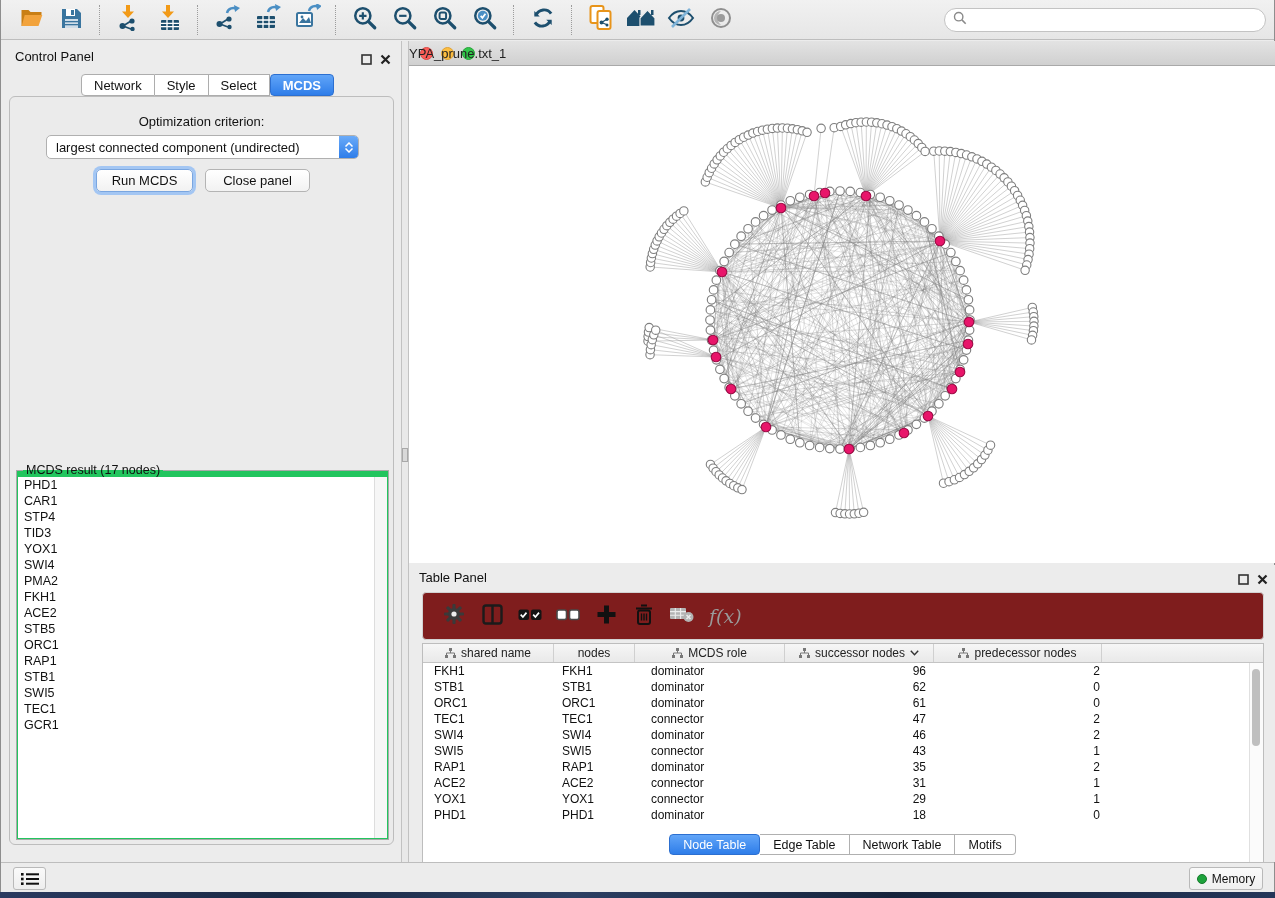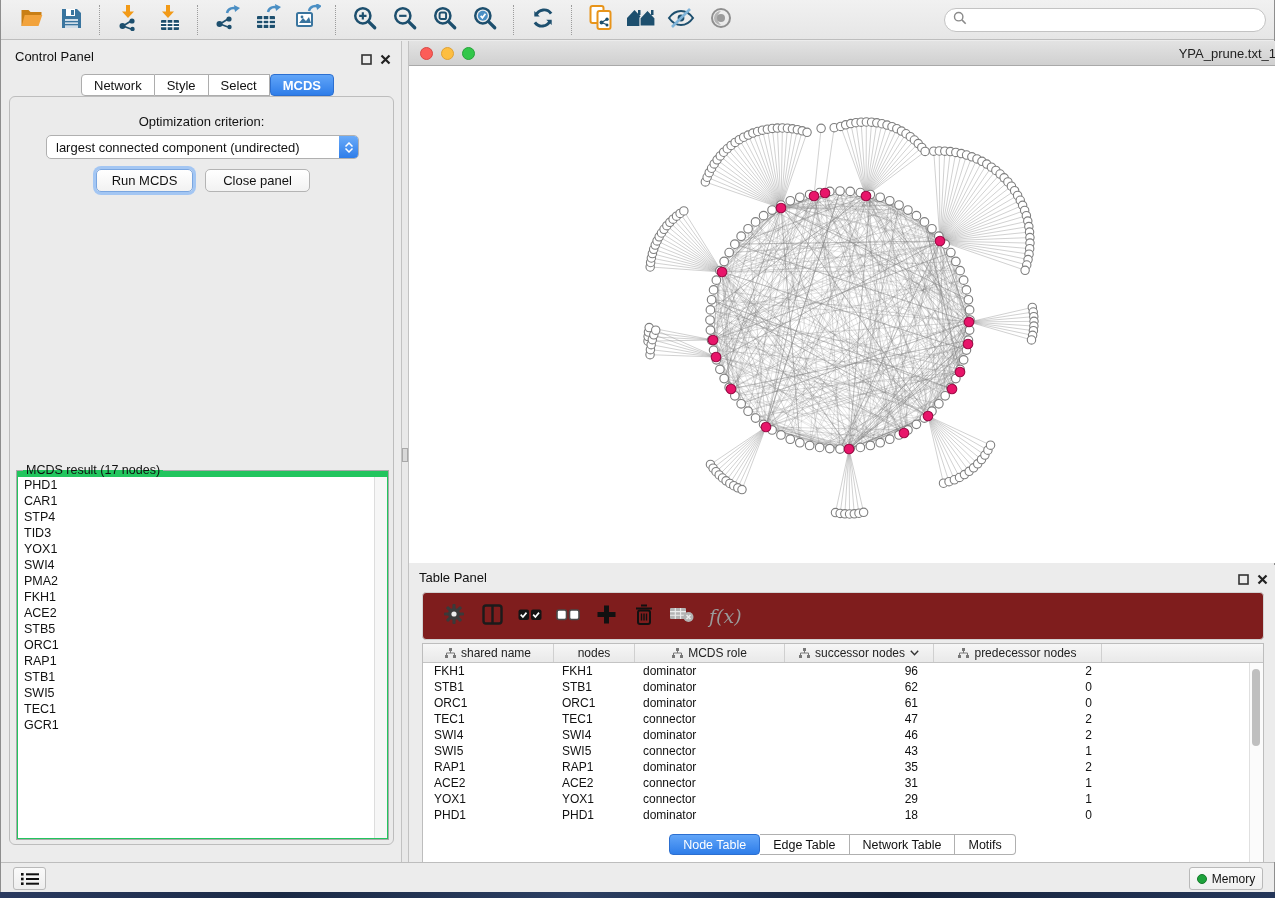--- a/index.html
+++ b/index.html
@@ -31,35 +31,35 @@
   .mcds-list{position:absolute;left:1px;top:0px;right:1px;bottom:1px;background:#fff;overflow:hidden;}
   .mcds-item{font-size:12.5px;line-height:16px;padding-left:6px;color:#111;}
   .mcds-scroll{position:absolute;top:0;right:0;width:12px;height:100%;background:#f6f6f6;border-left:1px solid #ddd;}
   
   .vsplit{position:absolute;left:400px;top:41px;width:8px;height:821px;background:#e9e9e9;border-left:1px solid #c2c2c2;border-right:1px solid #c2c2c2;box-sizing:border-box;}
   .vsplit .handle{position:absolute;left:0px;top:407px;width:6px;height:14px;background:#d9d9d9;border:1px solid #a8a8a8;box-sizing:border-box;}
   
   .netwin{position:absolute;left:408px;top:41px;width:867px;height:522px;background:#fff;}
   .netwin .titlebar{position:absolute;left:0;top:0;width:100%;height:25px;background:linear-gradient(#e3e3e3,#d0d0d0);border-bottom:1px solid #a9a9a9;box-sizing:border-box;}
   .tl{position:absolute;top:6px;width:13px;height:13px;border-radius:50%;box-sizing:border-box;}
-  .net-title{position:absolute;left:0;right:0;top:5px;text-align:right;font-size:13px;color:#222;}
+  .net-title{position:absolute;left:0;right:0;top:5px;text-align:left;font-size:13px;color:#222;}
   .canvas{position:absolute;left:0;top:25px;width:867px;height:497px;background:#fff;}
   
   .tablepanel{position:absolute;left:408px;top:565px;width:867px;height:297px;background:#ececec;}
   .tp-title{position:absolute;left:10px;top:5px;font-size:13px;color:#111;}
   .tp-toolbar{position:absolute;left:13px;top:27px;width:842px;height:48px;background:#7f1d1d;border:1px solid #d2d2d2;border-radius:4px;display:flex;align-items:center;box-sizing:border-box;padding-left:14px;}
   .tp-ico{width:34px;height:34px;display:flex;align-items:center;justify-content:center;margin-right:4px;}
   .fx{font:italic 19px "DejaVu Serif",serif;color:#9a9a9a;margin-left:6px;}
   .tablebox{position:absolute;left:13px;top:78px;width:842px;height:233px;background:#fff;border:1px solid #bdbdbd;box-sizing:border-box;overflow:hidden;}
   .thead{display:flex;height:19px;background:linear-gradient(#f6f6f6,#e9e9e9);border-bottom:1px solid #c4c4c4;box-sizing:border-box;}
   .th{display:flex;align-items:center;justify-content:center;font-size:12px;color:#222;border-right:1px solid #d0d0d0;box-sizing:border-box;gap:5px;}
   .c1{width:131px;} .c2{width:81px;} .c3{width:150px;} .c4{width:149px;} .c5{width:168px;}
   .trow{display:flex;height:16px;align-items:center;font-size:12px;color:#111;}
   .td{box-sizing:border-box;white-space:nowrap;}
-  .td.c1{padding-left:11px;} .td.c2{padding-left:8px;} .td.c3{padding-left:8px;}
+  .td.c1{padding-left:11px;} .td.c2{padding-left:8px;} .td.c3{padding-left:8px;margin-left:8px;}
   .td.c4{text-align:right;padding-right:16px;} .td.c5{text-align:right;padding-right:10px;}
   .tscroll{position:absolute;top:19px;right:0;width:13px;bottom:0;background:#fbfbfb;border-left:1px solid #e0e0e0;}
   .tthumb{position:absolute;left:2px;top:6px;width:8px;height:77px;background:#bfbfbf;border-radius:4px;}
   .tp-tabs{position:absolute;left:0;right:0;top:269px;height:22px;display:flex;justify-content:center;}
   .tp-tab{height:21px;line-height:21px;padding:0 13px;font-size:12.5px;background:#fff;border:1px solid #b0b0b0;border-left:none;color:#111;box-sizing:border-box;}
   .tp-tab:first-child{border-left:1px solid #b0b0b0;border-radius:4px 0 0 4px;}
   .tp-tab:last-child{border-radius:0 4px 4px 0;}
   .tp-tab.active{background:linear-gradient(#61a5f8,#2e7de9);color:#fff;border-color:#2c6fd0;border-radius:4px;}
   
   .statusbar{position:absolute;left:0;top:862px;width:100%;height:30px;background:#ececec;border-top:1px solid #bdbdbd;box-sizing:border-box;}

